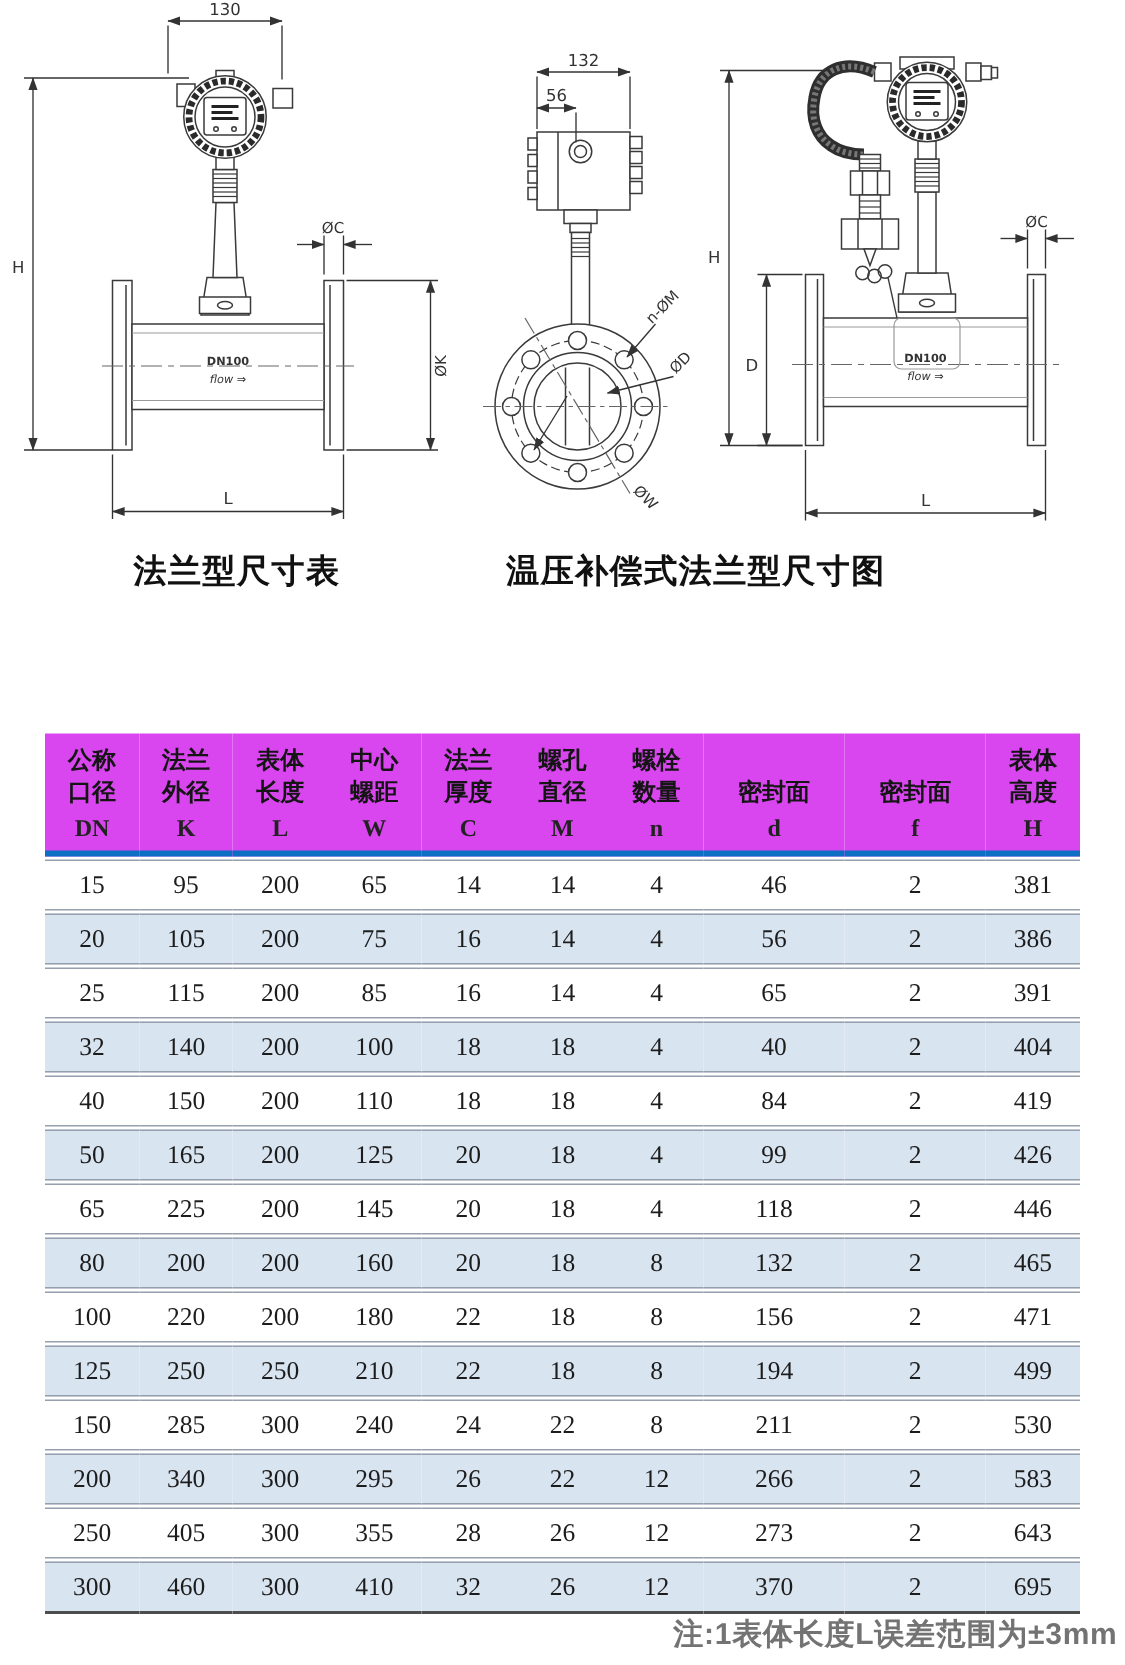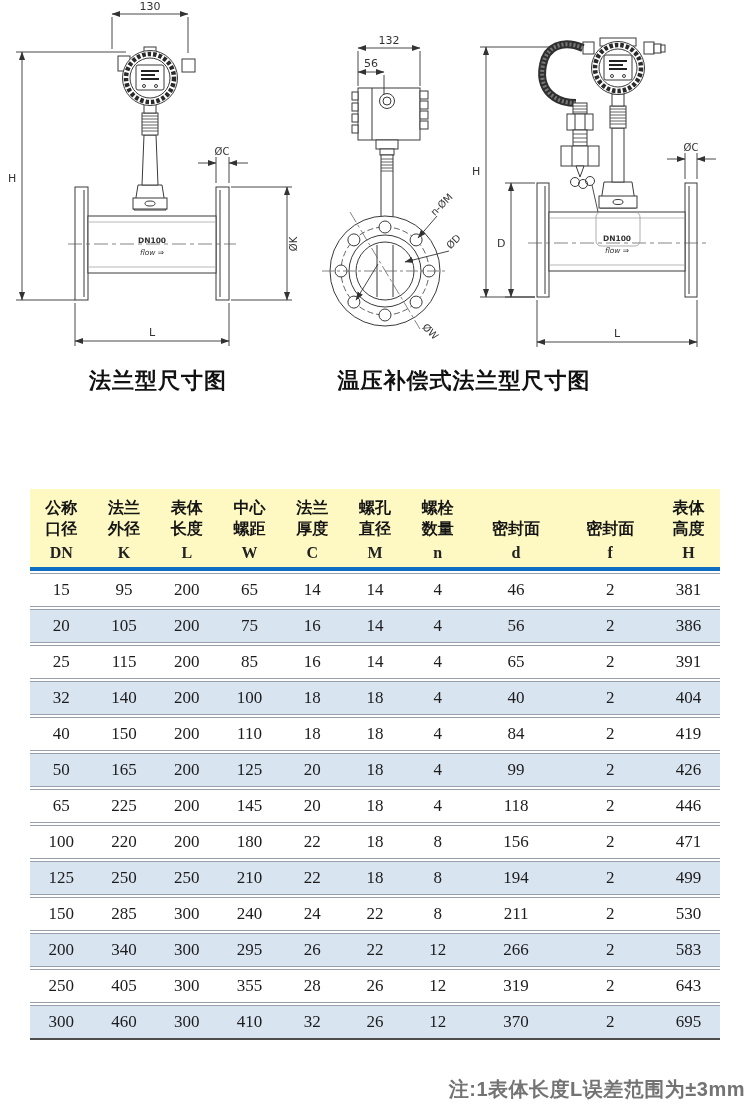--- a/index.html
+++ b/index.html
@@ -8,21 +8,21 @@
   svg text{font-family:"DejaVu Sans",sans-serif;fill:#333;}
   .caption{position:absolute;top:366px;font-size:22px;font-weight:bold;color:#111;
            text-align:center;letter-spacing:1px;}
   #caption-left{left:78px;width:160px;}
   #caption-right{left:316px;width:296px;}
   #title{position:absolute;left:28px;top:424px;font-size:36px;font-weight:bold;
          letter-spacing:1px;white-space:nowrap;}
   #title .accent{color:#fe0000;font-weight:bold;}
   #dim-table{position:absolute;left:30px;top:487px;width:690px;
              border-collapse:separate;border-spacing:0 2px;}
-  #dim-table thead th{background:#fef9c3;border-bottom:4px solid #0d6ec3;
+  #dim-table thead th{background:#d946ef;border-bottom:4px solid #0d6ec3;
              vertical-align:bottom;padding:9px 0 5px;height:62px;}
   .hcell{display:flex;flex-direction:column;justify-content:flex-end;align-items:center;}
   .h-cn{font-size:16px;font-weight:bold;line-height:1.3;color:#151515;white-space:nowrap;}
   .h-sym{font-family:"Liberation Serif",serif;font-size:16px;font-weight:bold;
          margin-top:4px;color:#222;}
   #dim-table tbody td{text-align:center;font-family:"Liberation Serif",serif;
              font-size:17px;color:#1c1c1c;padding:6px 0;
              border-top:1px solid #96a0ac;border-bottom:1px solid #96a0ac;}
   #dim-table tbody tr.alt td{background:#d9e4f1;}
   #dim-table tbody tr:last-child td{border-bottom:2px solid #4d4d4d;}
@@ -290,21 +290,21 @@
 
     <g stroke="#333" stroke-width="0.9">
       <line x1="537" y1="300" x2="537" y2="347"></line>
           <line x1="697" y1="300" x2="697" y2="347"></line>
       <line x1="537" y1="342" x2="697" y2="342" marker-start="url(#ar)" marker-end="url(#ar)"></line>
     </g>
     <text x="617" y="337" font-size="11" text-anchor="middle" stroke="none">L</text>
   </g>
 </svg>
 
-<div class="caption" id="caption-left">法兰型尺寸图</div>
+<div class="caption" id="caption-left">法兰型尺寸表</div>
 <div class="caption" id="caption-right">温压补偿式法兰型尺寸图</div>
 
 
 <table id="dim-table">
   <thead>
     <tr>
           <th>
             <div class="hcell">
               <div class="h-cn">公称</div>
               <div class="h-cn">口径</div>
@@ -451,20 +451,32 @@
           <td>65</td>
           <td>225</td>
           <td>200</td>
           <td>145</td>
           <td>20</td>
           <td>18</td>
           <td>4</td>
           <td>118</td>
           <td>2</td>
           <td>446</td>
+        </tr>
+        <tr class="alt">
+          <td>80</td>
+          <td>200</td>
+          <td>200</td>
+          <td>160</td>
+          <td>20</td>
+          <td>18</td>
+          <td>8</td>
+          <td>132</td>
+          <td>2</td>
+          <td>465</td>
         </tr>
         <tr>
           <td>100</td>
           <td>220</td>
           <td>200</td>
           <td>180</td>
           <td>22</td>
           <td>18</td>
           <td>8</td>
           <td>156</td>
@@ -508,21 +520,21 @@
           <td>583</td>
         </tr>
         <tr>
           <td>250</td>
           <td>405</td>
           <td>300</td>
           <td>355</td>
           <td>28</td>
           <td>26</td>
           <td>12</td>
-          <td>319</td>
+          <td>273</td>
           <td>2</td>
           <td>643</td>
         </tr>
         <tr class="alt">
           <td>300</td>
           <td>460</td>
           <td>300</td>
           <td>410</td>
           <td>32</td>
           <td>26</td>

